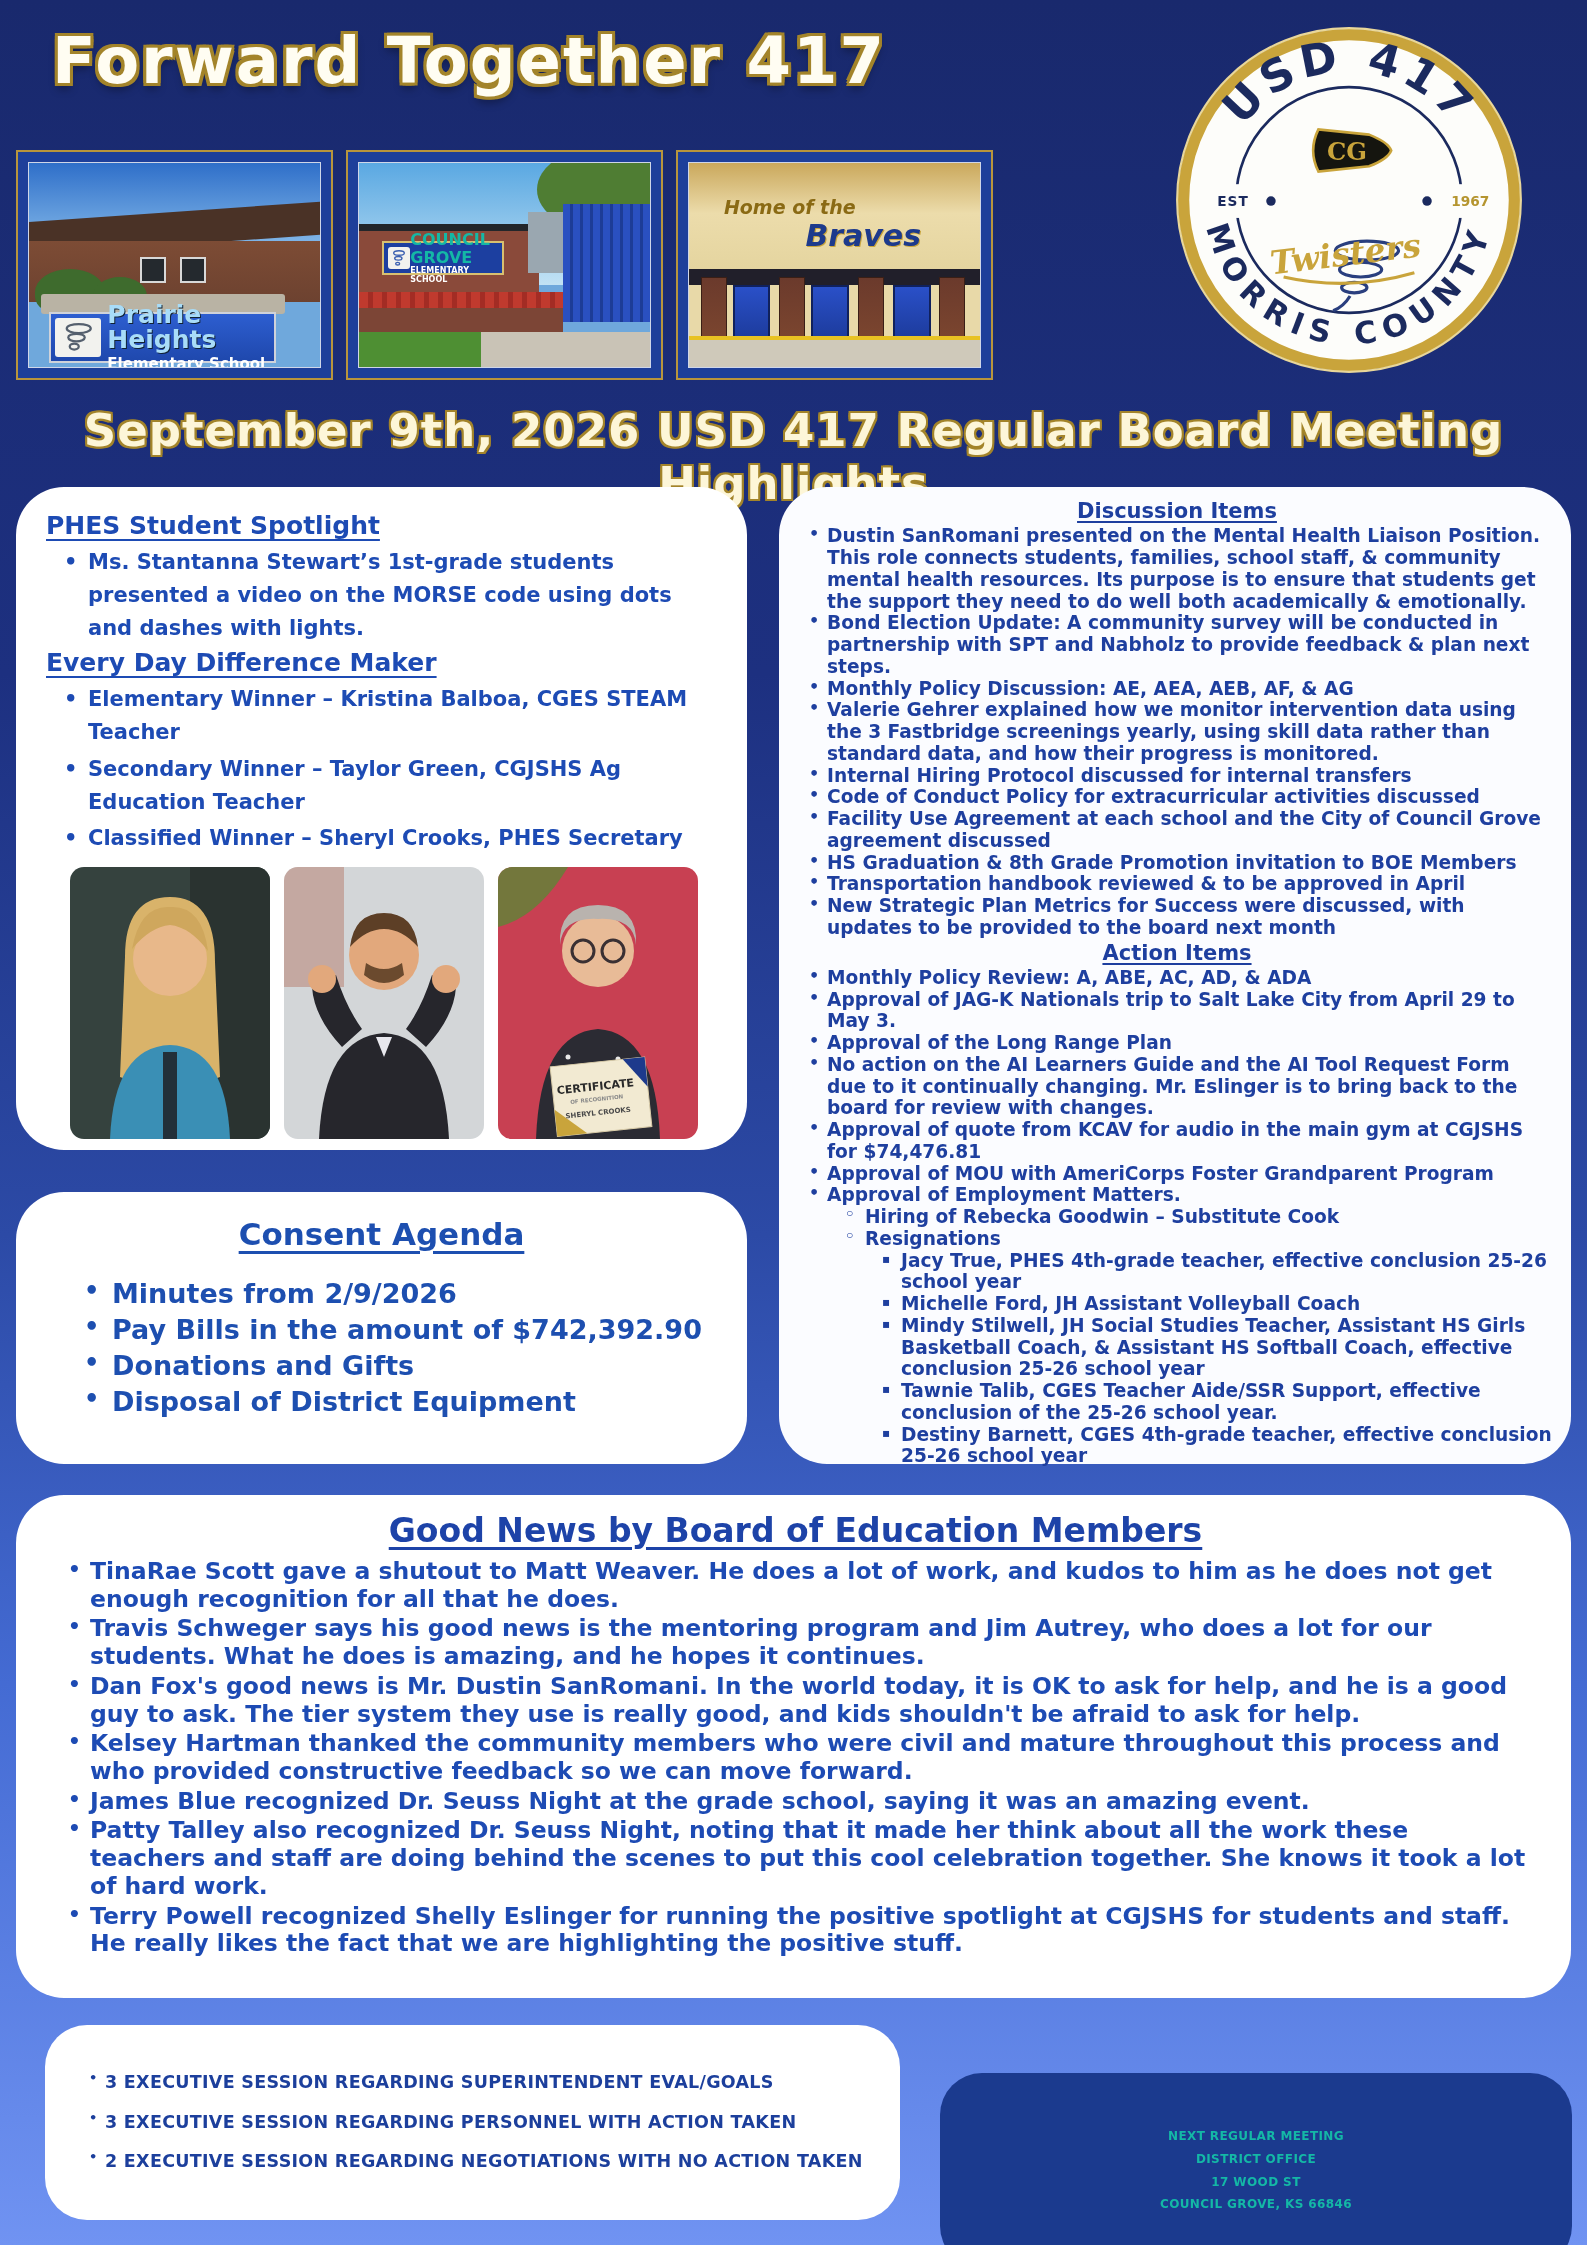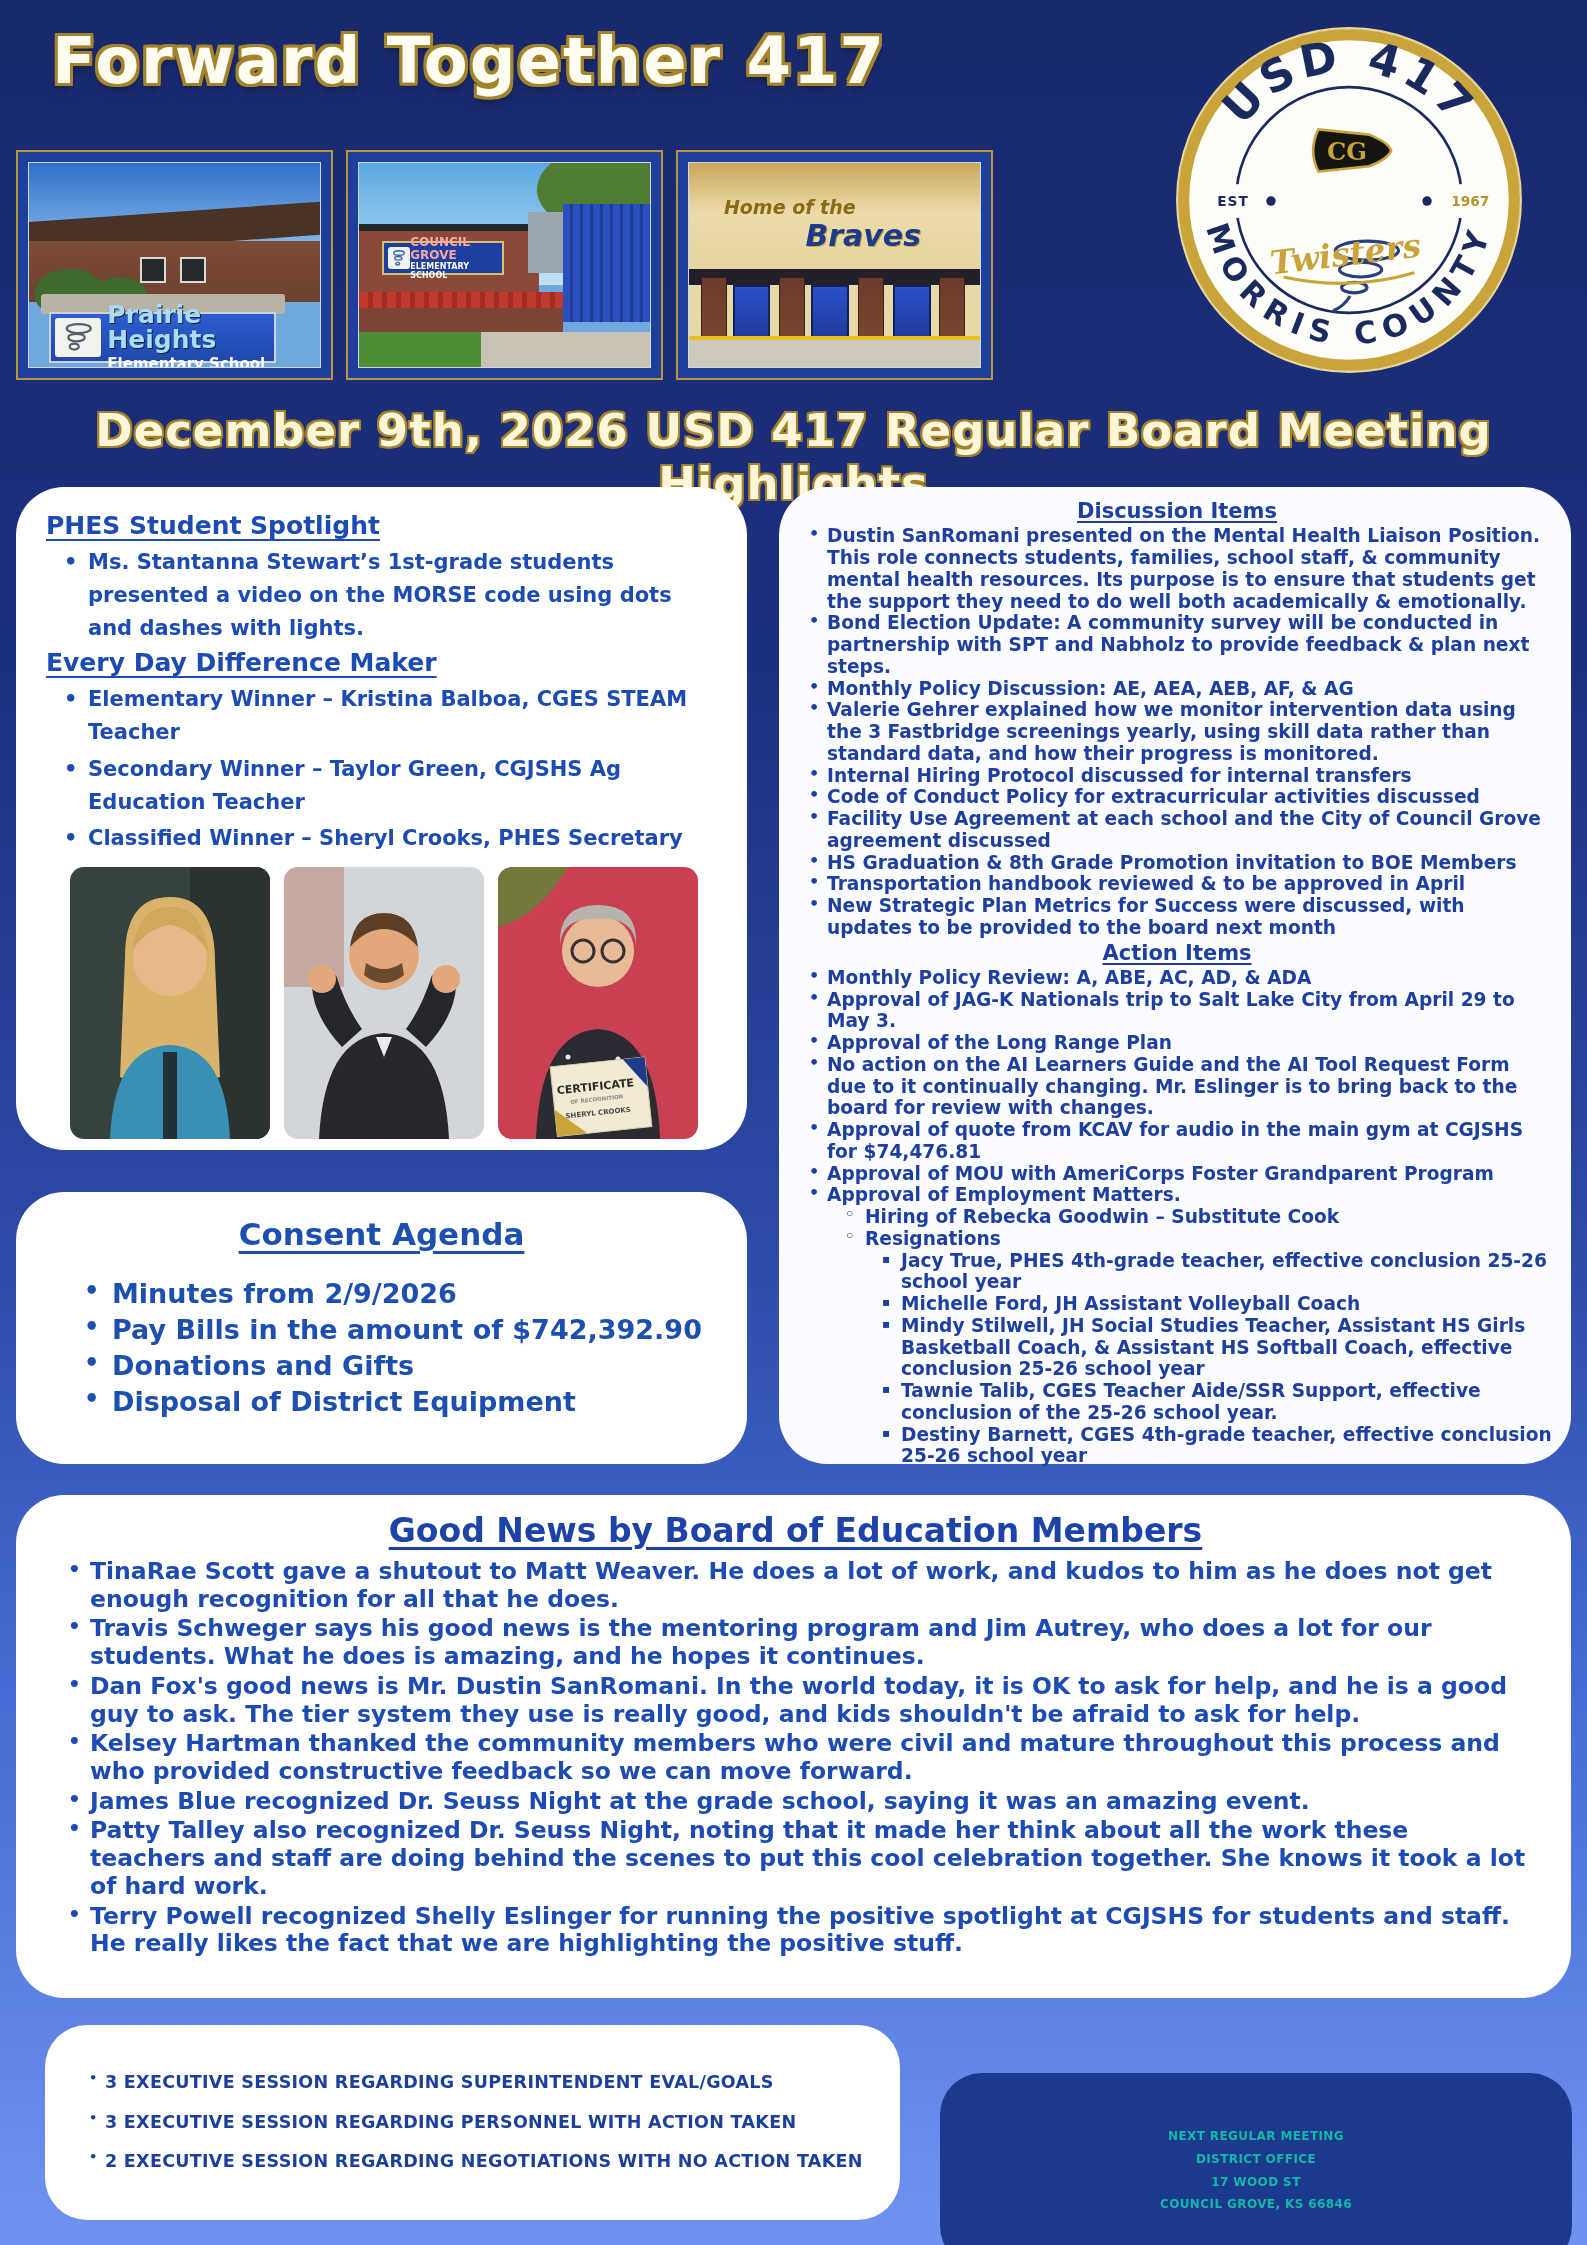--- a/index.html
+++ b/index.html
@@ -32,21 +32,21 @@
   .ph-sign .l1 { font-size:25px; font-weight:bold; color:#a8dcf8; text-shadow:1px 1px 0 #123; line-height:1; }
   .ph-sign .l2 { font-size:15px; font-weight:bold; color:#ffffff; margin-top:3px; }
   .twister-mini { position:absolute; left:4px; top:4px; bottom:4px; width:46px; background:#f2f2ee; border-radius:3px; }
   
   .cg-sky { inset:0 0 40% 0; background:linear-gradient(180deg,#5aa8e2,#c2e2f4); }
   .cg-tree { right:-6%; top:-8%; width:45%; height:42%; background:#4f7d33; border-radius:50%; }
   .cg-brick { left:0; top:30%; width:62%; height:38%; background:#8a4a3a; border-top:7px solid #23262a; }
   .cg-metal { right:0; top:20%; width:30%; height:58%; background:repeating-linear-gradient(90deg,#2a50c0 0 7px,#1d3c96 7px 10px); }
   .cg-gray { right:26%; top:24%; width:16%; height:30%; background:#9aa7b0; }
   .cg-sign { left:8%; top:38%; width:42%; height:17%; background:#1c3fa0; border:2px solid #d8c070; display:flex; flex-direction:column; justify-content:center; padding-left:26px; }
-  .cg-sign .l1 { font-size:12px; font-weight:bold; color:#fca5a5; line-height:1.1; }
+  .cg-sign .l1 { font-size:16px; font-weight:bold; color:#14b8a6; line-height:1.1; }
   .cg-sign .l2 { font-size:8px; font-weight:bold; color:#ffffff; }
   .cg-flowers { left:0; top:63%; width:70%; height:9%; background:repeating-linear-gradient(90deg,#c03a2e 0 9px,#a32c24 9px 14px); }
   .cg-lowbrick { left:0; top:71%; width:70%; height:13%; background:#7c4536; }
   .cg-grass { left:0; bottom:0; width:55%; height:17%; background:#4e8f33; }
   .cg-walk { right:0; bottom:0; width:58%; height:17%; background:#c9c3b6; }
   
   .br-facade { inset:0 0 45% 0; background:linear-gradient(180deg,#caa85c,#ecdcab 45%,#e4d49e); }
   .br-script1 { left:12%; top:16%; font-size:19px; font-weight:bold; font-style:italic; color:#8a6a14; }
   .br-script2 { left:40%; top:27%; font-size:30px; font-weight:bold; font-style:italic; color:#1d3a8c; text-shadow:1px 1px 0 #c9a43b; }
   .br-soffit { left:0; top:52%; width:100%; height:8%; background:#211f2a; }
@@ -220,21 +220,21 @@
           <ellipse cx="176" cy="231" rx="20" ry="7"></ellipse>
           <ellipse cx="170" cy="248" rx="12" ry="5"></ellipse>
           <path d="M166,256 Q160,266 150,270"></path>
         </g>
         <text x="163" y="227" text-anchor="middle" font-size="31" font-weight="bold" font-style="italic" fill="#c9a43b" transform="rotate(-7 163 227)" font-family="DejaVu Serif, serif">Twisters</text>
         <path d="M103,238 Q165,252 227,234" stroke="#c9a43b" stroke-width="3" fill="none"></path>
       </g>
     </svg>
   </div>
 
-  <div class="subtitle">December 9th, 2026 USD 417 Regular Board Meeting Highlights</div>
+  <div class="subtitle">September 9th, 2026 USD 417 Regular Board Meeting Highlights</div>
 
   <div class="columns">
     <div class="col-left">
 
       <section class="box spotlight-box">
         <h3>PHES Student Spotlight</h3>
         <ul class="loose-list">
           <li>Ms. Stantanna Stewart’s 1st-grade students presented a video on the MORSE code using dots and dashes with lights.</li>
         </ul>
         <h3>Every Day Difference Maker</h3>

